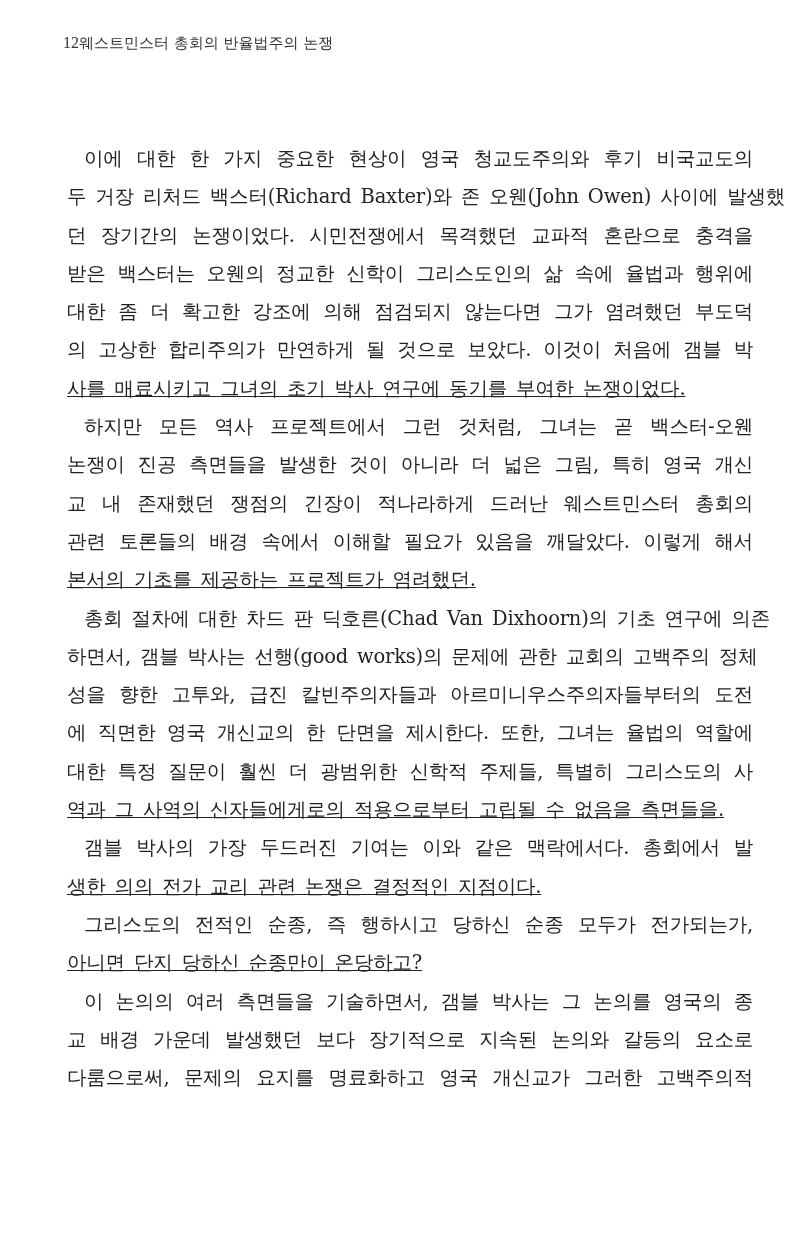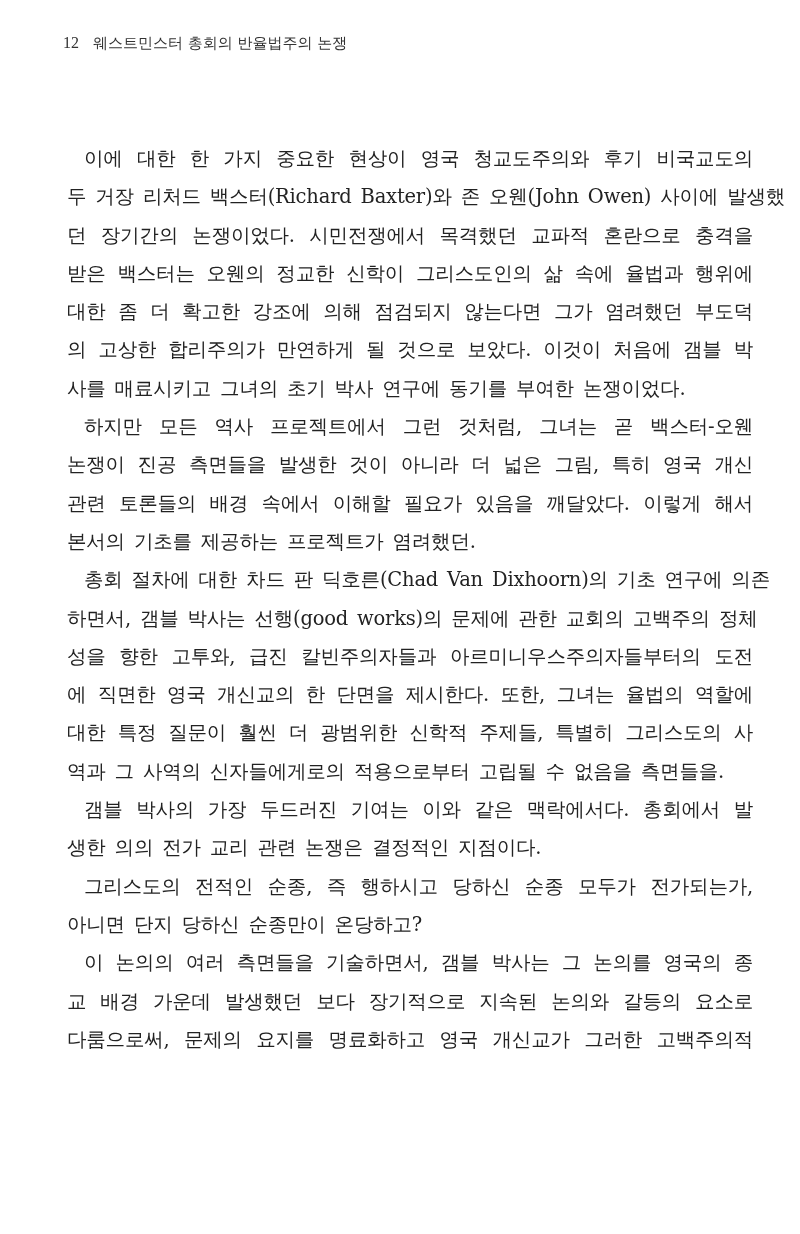--- a/index.html
+++ b/index.html
@@ -18,21 +18,20 @@
     .running-header {
       position: absolute;
       left: 63px;
       top: 34px;
       font-size: 15px;
       color: #333333;
       white-space: nowrap;
       letter-spacing: 0px;
     }
     .running-header .page-number {
-      margin-right: 14px;
       font-family: "Liberation Serif", serif;
       font-size: 16px;
     }
     .body-text {
       position: absolute;
       left: 67px;
       top: 140px;
       width: 686px;
     }
     .line {
@@ -44,20 +43,21 @@
       word-spacing: 3px;
       text-align: justify;
       text-align-last: justify;
       overflow: visible;
     }
     .line.indent {
       padding-left: 17px;
     }
     .line.last {
       text-align-last: left;
+      text-decoration: underline;
     }
   </style>
 </head>
 <body>
 
 <div class="running-header">
   <span class="page-number">12</span><span class="running-title">웨스트민스터 총회의 반율법주의 논쟁</span>
 </div>
 
 <div class="body-text">
@@ -68,20 +68,21 @@
     <div class="line">던 장기간의 논쟁이었다. 시민전쟁에서 목격했던 교파적 혼란으로 충격을</div>
     <div class="line">받은 백스터는 오웬의 정교한 신학이 그리스도인의 삶 속에 율법과 행위에</div>
     <div class="line">대한 좀 더 확고한 강조에 의해 점검되지 않는다면 그가 염려했던 부도덕</div>
     <div class="line">의 고상한 합리주의가 만연하게 될 것으로 보았다. 이것이 처음에 갬블 박</div>
     <div class="line last">사를 매료시키고 그녀의 초기 박사 연구에 동기를 부여한 논쟁이었다.</div>
   </div>
 
   <div>
     <div class="line indent">하지만 모든 역사 프로젝트에서 그런 것처럼, 그녀는 곧 백스터-오웬</div>
     <div class="line">논쟁이 진공 측면들을 발생한 것이 아니라 더 넓은 그림, 특히 영국 개신</div>
+    <div class="line">교 내 존재했던 쟁점의 긴장이 적나라하게 드러난 웨스트민스터 총회의</div>
     <div class="line">관련 토론들의 배경 속에서 이해할 필요가 있음을 깨달았다. 이렇게 해서</div>
     <div class="line last">본서의 기초를 제공하는 프로젝트가 염려했던.</div>
   </div>
 
   <div>
     <div class="line indent">총회 절차에 대한 차드 판 딕호른(Chad Van Dixhoorn)의 기초 연구에 의존</div>
     <div class="line">하면서, 갬블 박사는 선행(good works)의 문제에 관한 교회의 고백주의 정체</div>
     <div class="line">성을 향한 고투와, 급진 칼빈주의자들과 아르미니우스주의자들부터의 도전</div>
     <div class="line">에 직면한 영국 개신교의 한 단면을 제시한다. 또한, 그녀는 율법의 역할에</div>
     <div class="line">대한 특정 질문이 훨씬 더 광범위한 신학적 주제들, 특별히 그리스도의 사</div>

